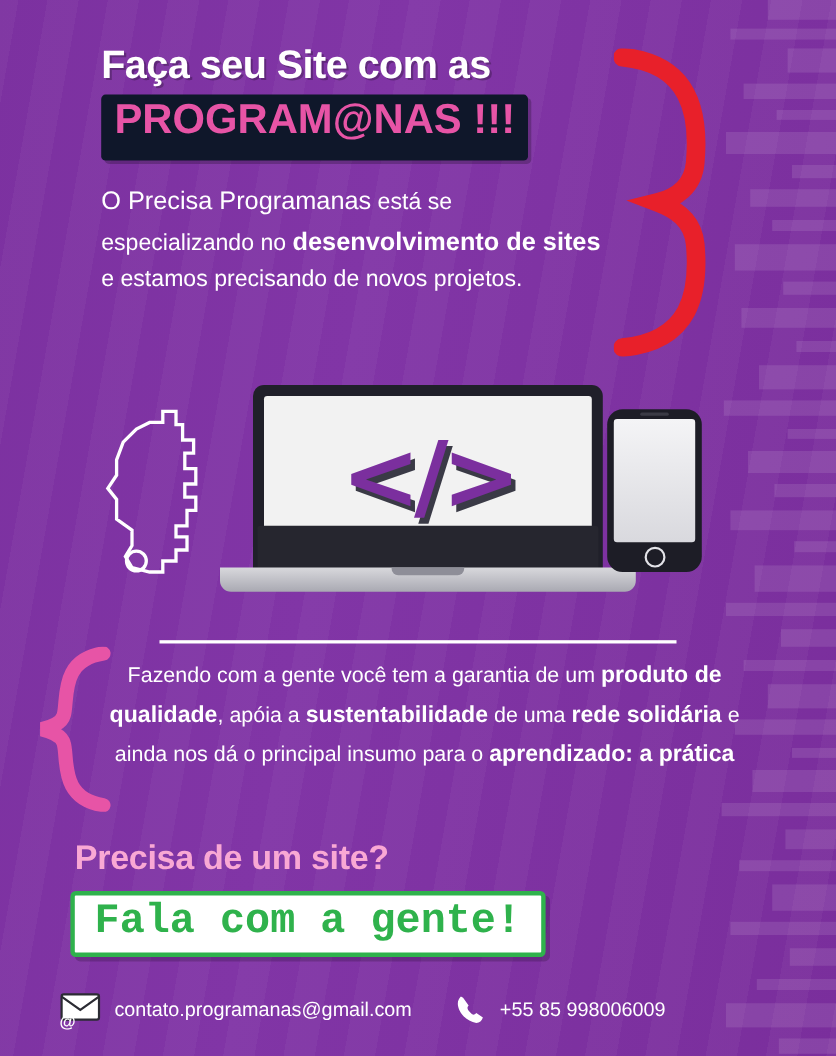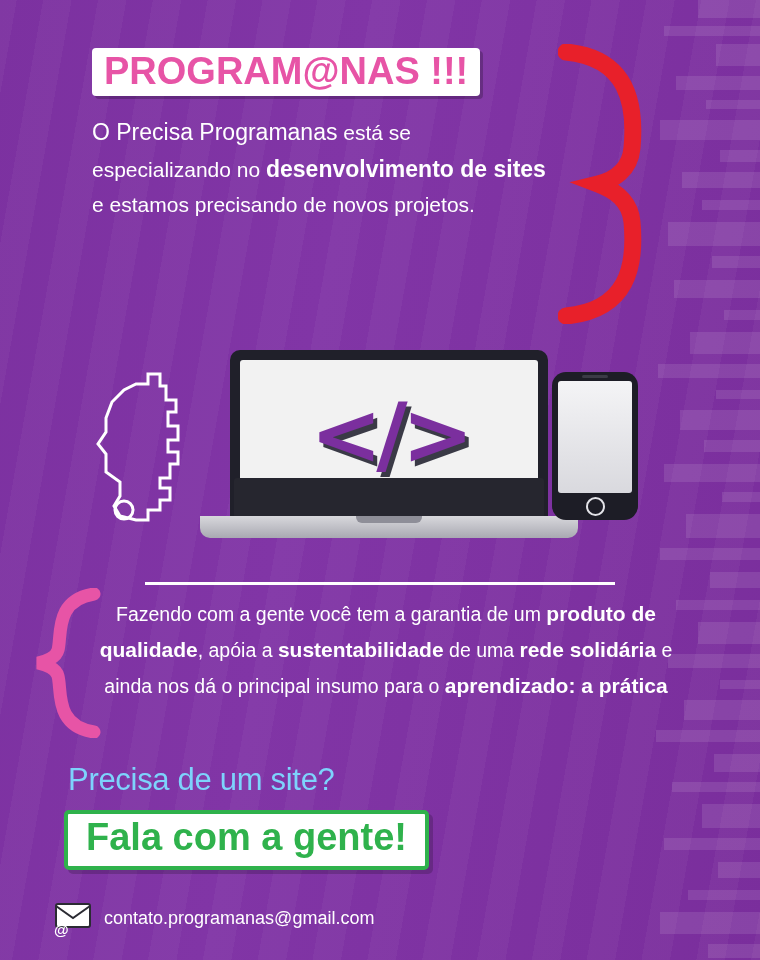--- a/index.html
+++ b/index.html
@@ -58,22 +58,22 @@
     color: #ffffff;
     font-size: 36px;
     font-weight: bold;
     letter-spacing: -0.5px;
     line-height: 1.05;
     text-shadow: 2px 2px 0 rgba(0,0,0,0.25);
   }
   .h2-wrap {
     margin-top: 8px;
     display: inline-block;
-    background: #ffffff;
-    padding: 4px 12px 6px 12px;
+    background: #0f172a;
+    padding: 4px 12px 18px 12px;
     border-radius: 4px;
     box-shadow: 3px 3px 0 rgba(0,0,0,0.22);
   }
   .h2 {
     color: #e754a6;
     font-size: 38px;
     font-weight: bold;
     letter-spacing: 0px;
     line-height: 1;
     white-space: nowrap;
@@ -242,41 +242,42 @@
     line-height: 1.72;
     text-align: center;
   }
   .para2 b { font-weight: bold; font-size: 21px; }
 
   
   .cta1 {
     position: absolute;
     left: 68px;
     top: 762px;
-    color: #7dd3fc;
+    color: #f9a8d4;
     font-size: 31px;
-    font-weight: normal;
+    font-weight: bold;
     letter-spacing: -0.3px;
   }
   .cta2-wrap {
     position: absolute;
     left: 64px;
     top: 810px;
     background: #ffffff;
     border: 4px solid #2fb24c;
     border-radius: 5px;
     padding: 4px 18px 8px 18px;
     box-shadow: 4px 4px 0 rgba(0,0,0,0.18);
   }
   .cta2 {
     color: #2fb24c;
     font-size: 38px;
     font-weight: bold;
     line-height: 1.05;
     white-space: nowrap;
+    font-family: Liberation Mono, monospace;
   }
   
   .contacts {
     position: absolute;
     left: 50px;
     top: 893px;
     width: 680px;
     height: 50px;
     display: flex;
     align-items: center;
@@ -349,20 +350,21 @@
     <i style="top:782px; height:10px; width:88px;"></i>
     <i style="top:804px; height:24px; width:58px;"></i>
     <i style="top:838px; height:12px; width:96px;"></i>
     <i style="top:862px; height:16px; width:42px;"></i>
     <i style="top:890px; height:10px; width:72px;"></i>
     <i style="top:912px; height:22px; width:100px;"></i>
     <i style="top:944px; height:14px; width:52px;"></i>
   </div>
 
   <div class="headline">
+    <div class="h1">Faça seu Site com as</div>
     <div class="h2-wrap">
       <div class="h2">PROGRAM@NAS !!!</div>
     </div>
     <div class="para1">
       <span class="lead" style="font-weight:normal">O Precisa Programanas</span><span> está se especializando no </span><b class="lead">desenvolvimento de sites</b><span> e estamos precisando de novos projetos.</span>
     </div>
   </div>
 
   <svg class="brace-red" viewBox="0 0 110 280">
     <path d="M8 8 C 70 14, 78 60, 74 104 C 72 126, 56 136, 40 140 C 56 146, 72 156, 74 178 C 78 222, 70 266, 8 272" fill="none" stroke="#e8202a" stroke-width="17" stroke-linecap="round"></path>
@@ -413,15 +415,23 @@
     <div class="contact email">
       <span class="icon-mail">
         <svg width="42" height="30" viewBox="0 0 42 30">
           <rect x="6" y="3" width="34" height="23" rx="2" fill="#ffffff" stroke="#2b2b33" stroke-width="2"></rect>
           <path d="M6 5 L23 17 L40 5" fill="none" stroke="#2b2b33" stroke-width="2"></path>
         </svg>
         <span class="at-sign">@</span>
       </span>
       <span class="label">contato.programanas@gmail.com</span>
     </div>
+    <div class="contact phone-c">
+      <span class="icon-phone">
+        <svg width="30" height="30" viewBox="0 0 30 30">
+          <path d="M7 3 C4 6, 3 10, 6 16 C9 22, 15 26, 21 27 C24 27, 26 25, 27 22 L21 18 C19 20, 18 20, 16 18 C13 15, 12 13, 14 11 L9 4 Z" fill="#ffffff"></path>
+        </svg>
+      </span>
+      <span class="label">+55 85 998006009</span>
+    </div>
   </div>
 
 </div>
 
 </body></html>

